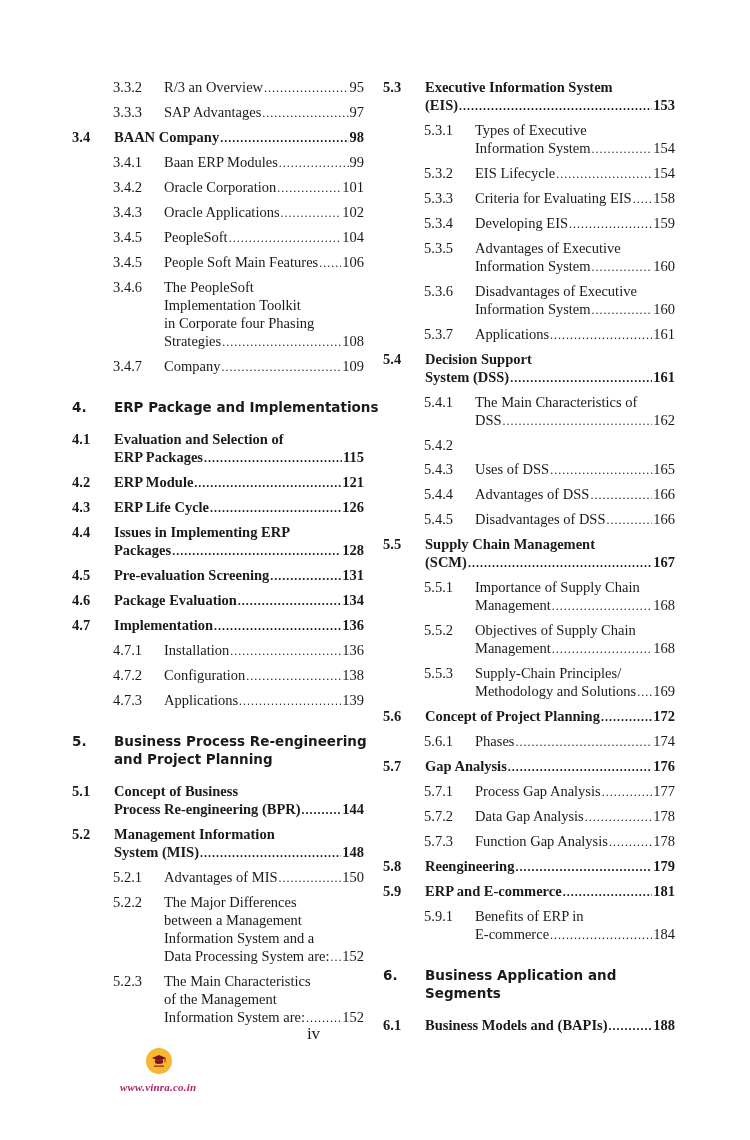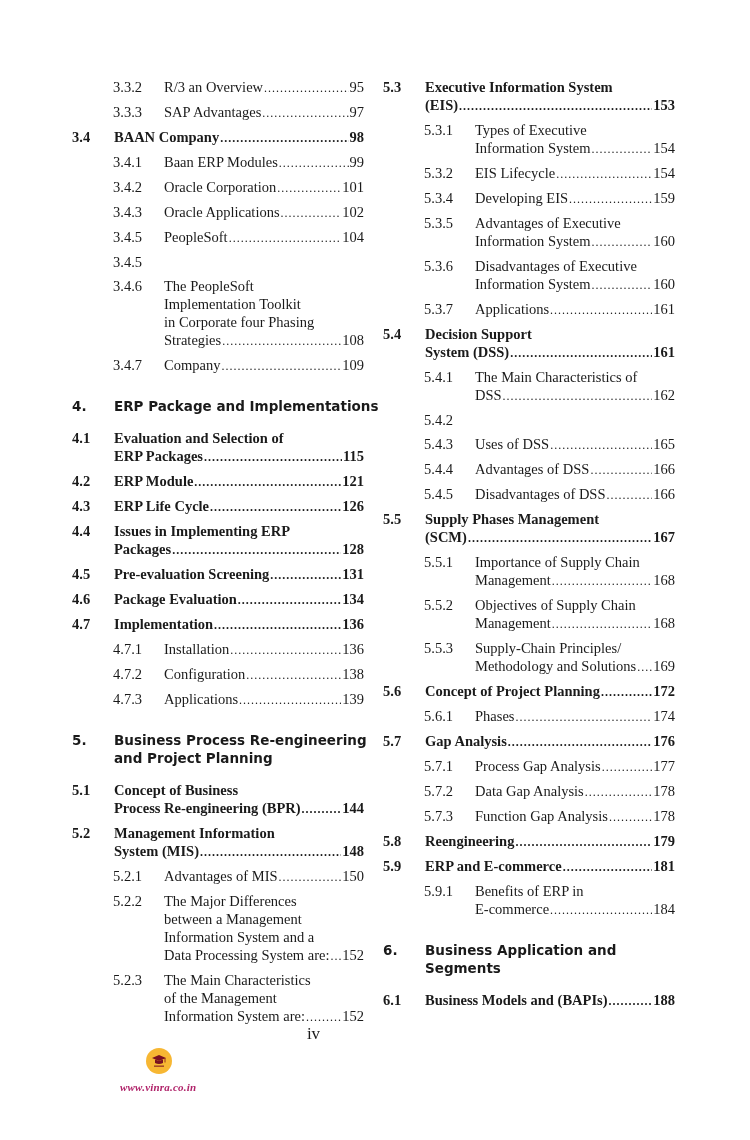--- a/index.html
+++ b/index.html
@@ -107,20 +107,27 @@
       <div class="title-wrap">
         <div class="line">
           <span class="txt">PeopleSoft</span>
           <span class="dots"></span>
           <span class="pg">104</span>
         </div>
       </div>
     </div>
     <div class="entry lvl-3">
       <span class="num">3.4.5</span>
+      <div class="title-wrap">
+        <div class="line">
+          <span class="txt">People Soft Main Features</span>
+          <span class="dots"></span>
+          <span class="pg">106</span>
+        </div>
+      </div>
     </div>
     <div class="entry lvl-3">
       <span class="num">3.4.6</span>
       <div class="title-wrap">
         <div class="line">
           <span class="txt">The PeopleSoft</span>
         </div>
         <div class="line">
           <span class="txt">Implementation Toolkit</span>
         </div>
@@ -372,20 +379,30 @@
       <span class="num">5.3.2</span>
       <div class="title-wrap">
         <div class="line">
           <span class="txt">EIS Lifecycle</span>
           <span class="dots"></span>
           <span class="pg">154</span>
         </div>
       </div>
     </div>
     <div class="entry lvl-3">
+      <span class="num">5.3.3</span>
+      <div class="title-wrap">
+        <div class="line">
+          <span class="txt">Criteria for Evaluating EIS</span>
+          <span class="dots"></span>
+          <span class="pg">158</span>
+        </div>
+      </div>
+    </div>
+    <div class="entry lvl-3">
       <span class="num">5.3.4</span>
       <div class="title-wrap">
         <div class="line">
           <span class="txt">Developing EIS</span>
           <span class="dots"></span>
           <span class="pg">159</span>
         </div>
       </div>
     </div>
     <div class="entry lvl-3">
@@ -480,21 +497,21 @@
           <span class="txt">Disadvantages of DSS</span>
           <span class="dots"></span>
           <span class="pg">166</span>
         </div>
       </div>
     </div>
     <div class="entry lvl-2">
       <span class="num">5.5</span>
       <div class="title-wrap">
         <div class="line">
-          <span class="txt">Supply Phases Management</span>
+          <span class="txt">Supply Chain Management</span>
         </div>
         <div class="line">
           <span class="txt">(SCM)</span>
           <span class="dots"></span>
           <span class="pg">167</span>
         </div>
       </div>
     </div>
     <div class="entry lvl-3">
       <span class="num">5.5.1</span>

